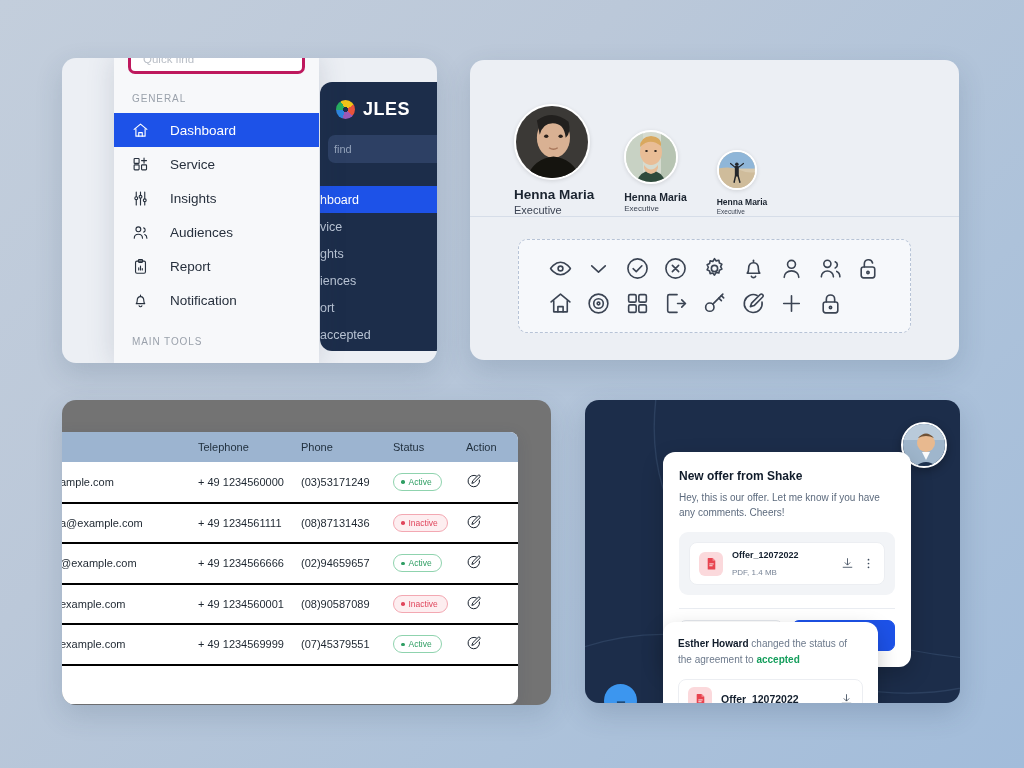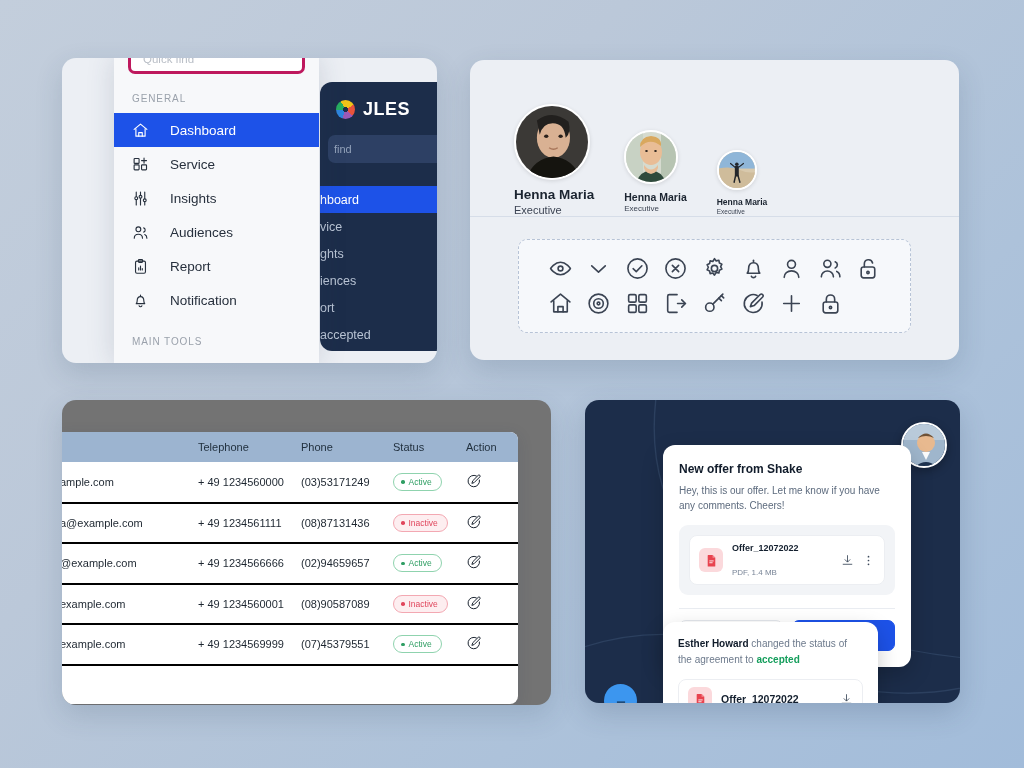--- a/index.html
+++ b/index.html
@@ -157,39 +157,39 @@
 
   
   #br-card {
     left: 585px; top: 400px; width: 375px; height: 303px;
     background: #1c2d4a; border-radius: 14px;
     box-shadow: 0 10px 28px rgba(40,60,90,.2);
     overflow: hidden;
   }
   #br-card .swoosh { position: absolute; inset: 0; pointer-events: none; }
   #offer-card {
-    position: absolute; left: 78px; top: 45px; width: 248px;
+    position: absolute; left: 78px; top: 52px; width: 248px;
     background: #fff; border-radius: 12px; padding: 17px 16px 16px 16px;
     box-shadow: 0 8px 22px rgba(0,0,0,.2);
   }
   #offer-card .ttl { font-size: 12px; font-weight: 700; color: #111c2b; }
   #offer-card .sub { font-size: 10px; color: #5d6b7e; margin-top: 7px; line-height: 1.5; }
   .file-box { background: #f2f4f7; border-radius: 9px; padding: 10px; margin-top: 12px; }
   .file-row {
     background: #fff; border: 1px solid #eceef2; border-radius: 8px;
     display: flex; align-items: center; gap: 9px; padding: 7px 9px; justify-content: space-between;
   }
   .pdf-ic {
     width: 24px; height: 24px; border-radius: 6px; background: #fbd9dc;
     display: flex; align-items: center; justify-content: center; flex: none;
   }
   .pdf-ic svg { width: 13px; height: 13px; }
   .file-meta { flex: 1; min-width: 0; }
   .file-meta .fn { font-size: 9px; font-weight: 700; color: #131f2e; }
-  .file-meta .fs { font-size: 8px; color: #7a8698; margin-top: 15px; }
+  .file-meta .fs { font-size: 8px; color: #7a8698; margin-top: 8px; }
   .file-acts { display: flex; align-items: center; gap: 8px; }
   .file-acts svg { width: 13px; height: 13px; stroke: #3d4a5c; fill: none; stroke-width: 1.6;
     stroke-linecap: round; stroke-linejoin: round; }
   .offer-sep { height: 1px; background: #e9ecf1; margin: 13px 0 11px; }
   .offer-btns { display: flex; gap: 9px; }
   .btn {
     flex: 1; height: 31px; border-radius: 7px; font-size: 10.5px; font-weight: 700;
     display: flex; align-items: center; justify-content: center; cursor: pointer;
   }
   .btn.ghost { background: #fff; border: 1px solid #e4e7ec; color: #111c2b; }

